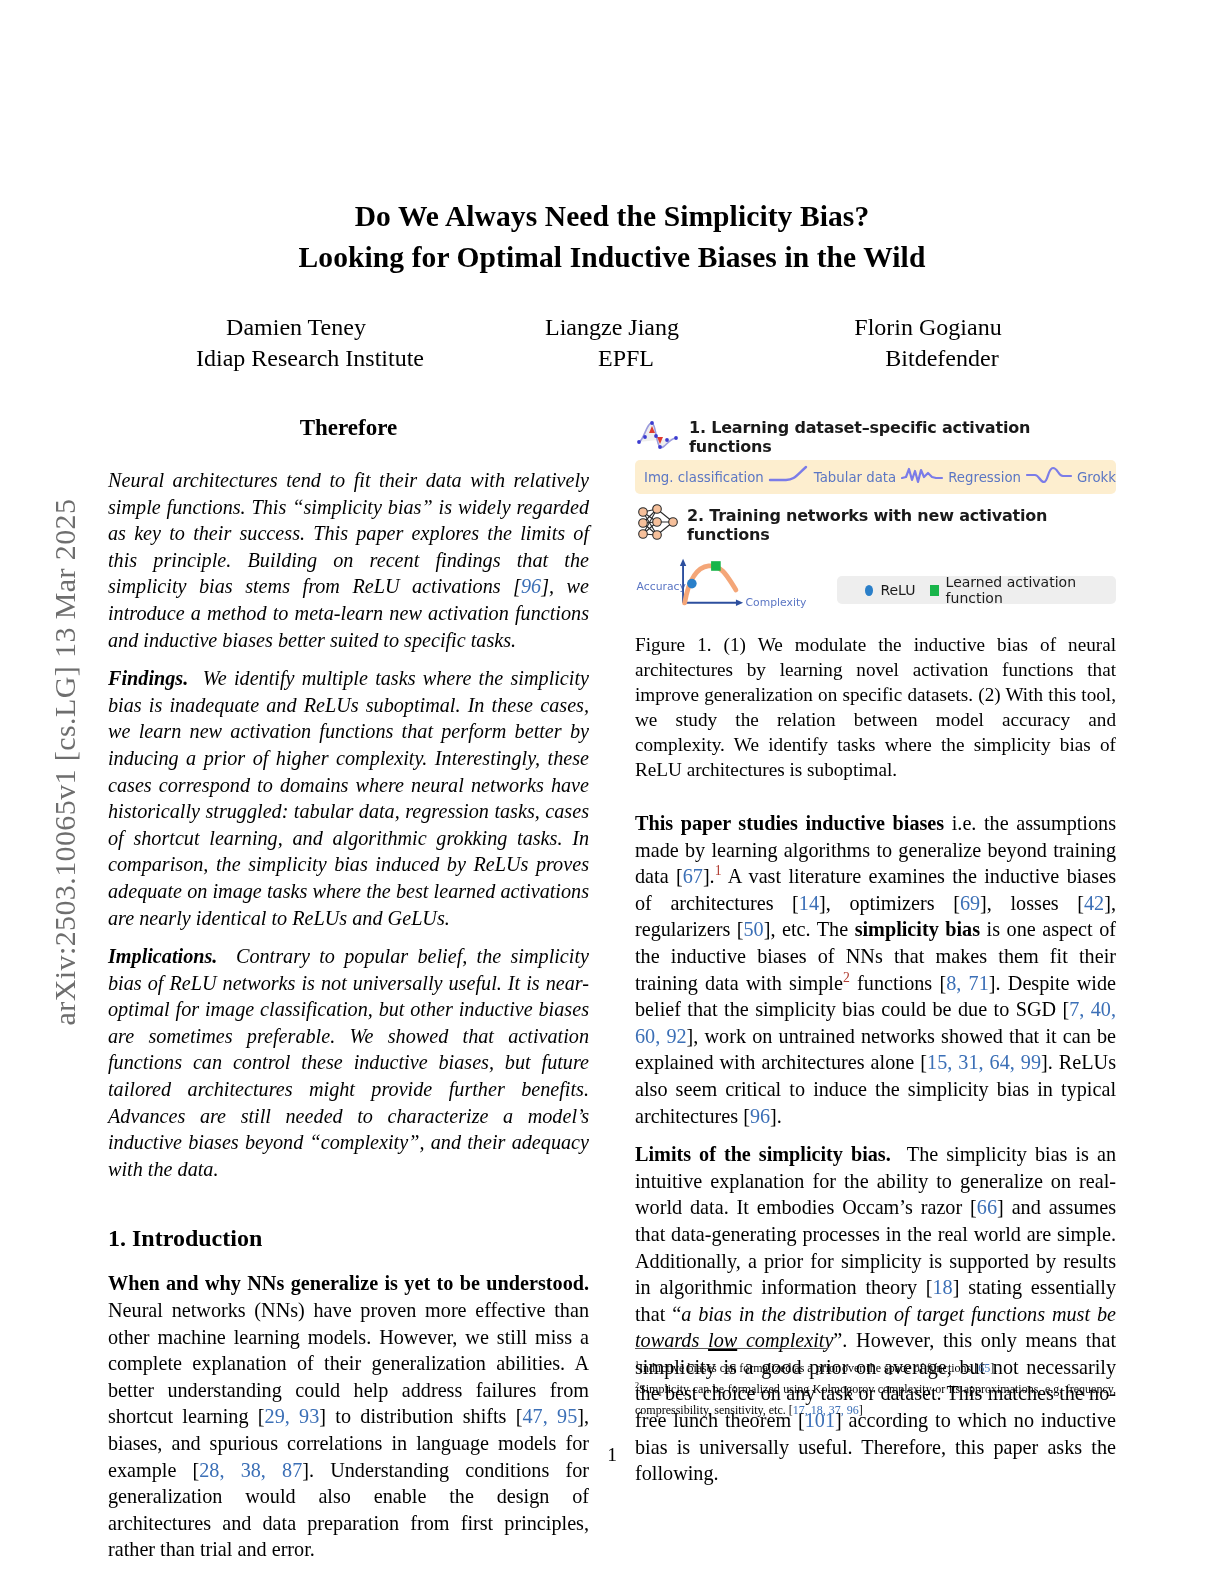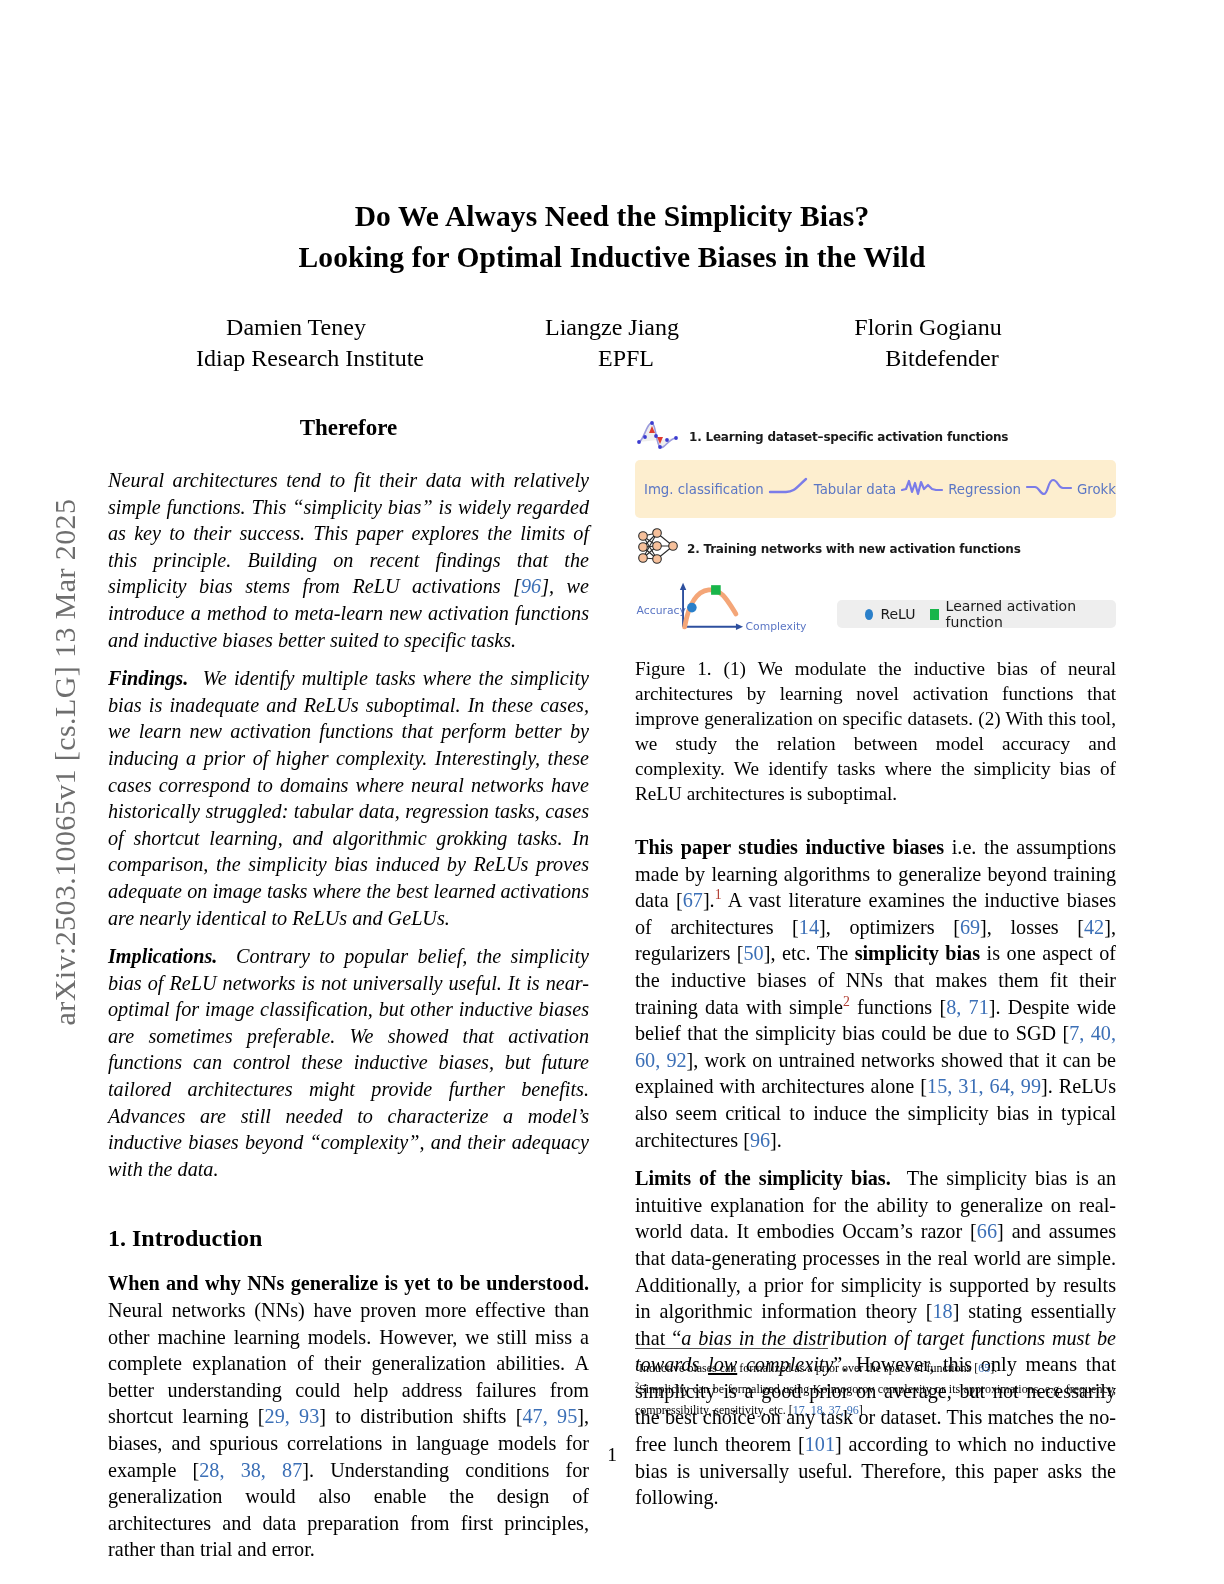--- a/index.html
+++ b/index.html
@@ -127,32 +127,32 @@
     margin: 0 0 0 0;
   }
   .fig-row1 {
     display: flex;
     align-items: center;
     gap: 8px;
     height: 44px;
   }
   .fig-heading {
     font-family: "DejaVu Sans", sans-serif;
-    font-size: 12px;
+    font-size: 16px;
     font-weight: bold;
     color: #1a1a1a;
     letter-spacing: -0.2px;
   }
   .fig-band {
     background: #fdeecf;
     border-radius: 5px;
     height: 34px;
     display: flex;
     align-items: center;
-    padding: 12px 9px;
+    padding: 0 9px;
     gap: 4px;
     margin-top: 1px;
     overflow: hidden;
   }
   .band-label {
     font-family: "DejaVu Sans", sans-serif;
     font-size: 13.3px;
     color: #5b76c4;
     white-space: nowrap;
   }

